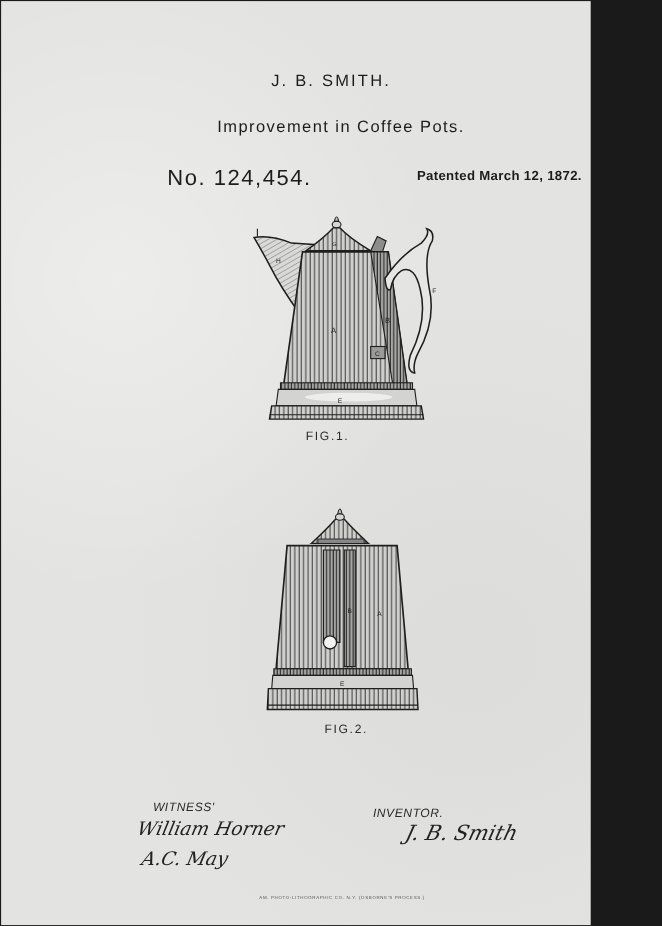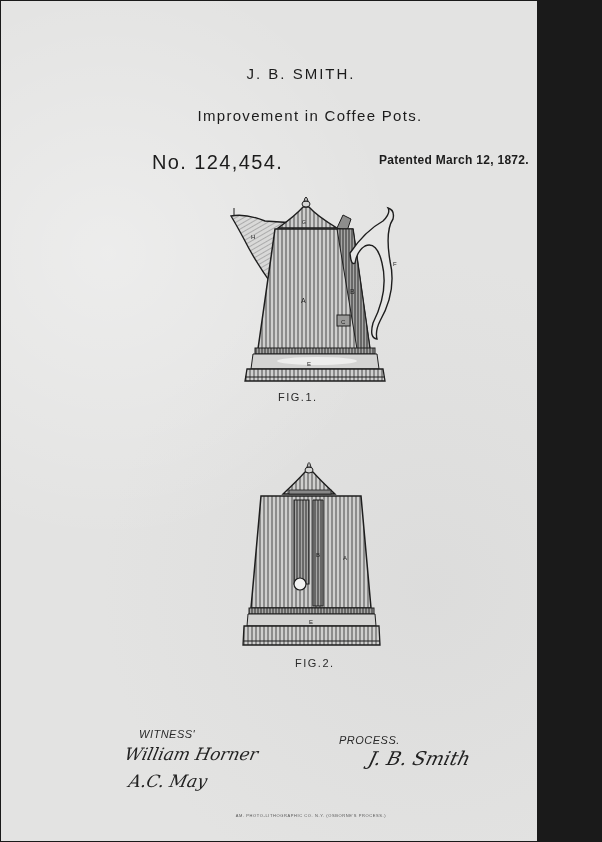--- a/index.html
+++ b/index.html
@@ -156,17 +156,17 @@
     <text x="70" y="168" font-size="6" fill="#222" font-family="Liberation Sans, sans-serif">E</text>
     <path d="M5 170 L140 170 L141 189 L4 189 Z" fill="url(#vlines2)" stroke="#1e1e1e" stroke-width="1.3"></path>
     <line x1="4" y1="185" x2="141" y2="185" stroke="#1e1e1e" stroke-width="1"></line>
   </svg>
   <div class="fig-label fig2-label">FIG.2.</div>
 
   <div class="witness-label">WITNESS'</div>
   <div class="signature sig-w1">William Horner</div>
   <div class="signature sig-w2">A.C. May</div>
 
-  <div class="inventor-label">PROCESS.</div>
+  <div class="inventor-label">INVENTOR.</div>
   <div class="signature sig-inv">J. B. Smith</div>
 
   <div class="footer-text">AM. PHOTO-LITHOGRAPHIC CO. N.Y. (OSBORNE'S PROCESS.)</div>
 </div>
 
 </body></html>

